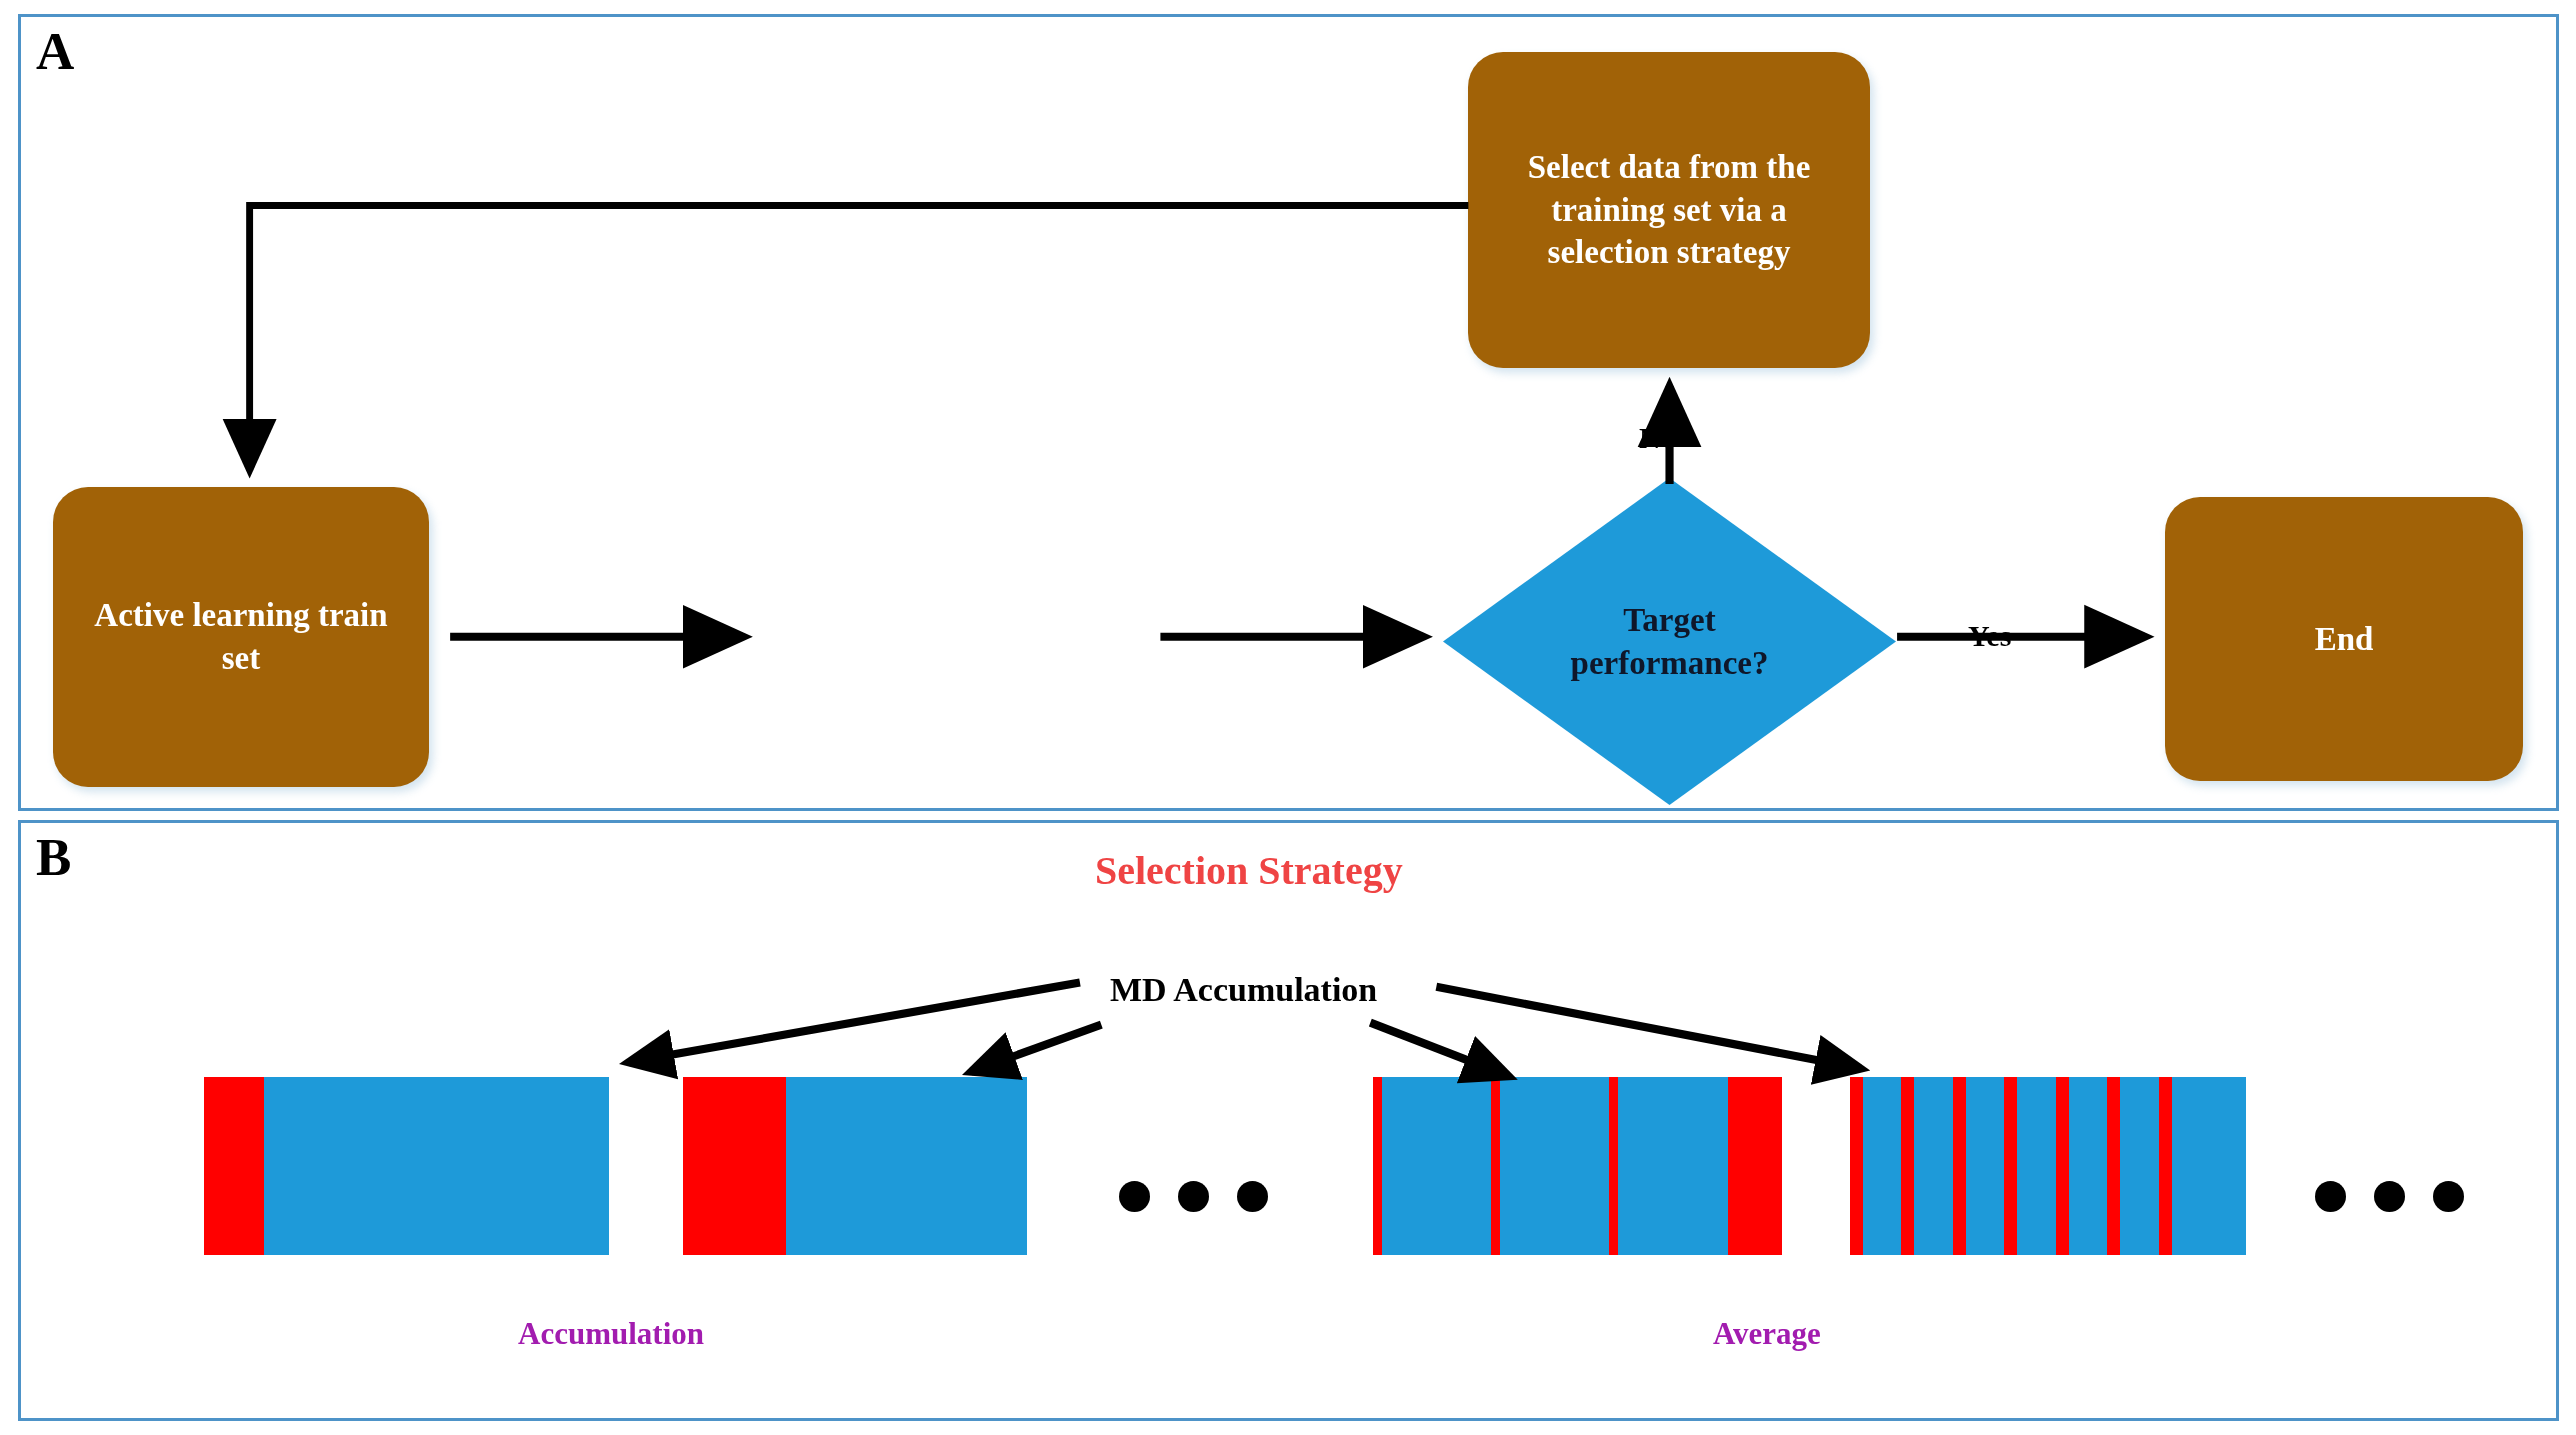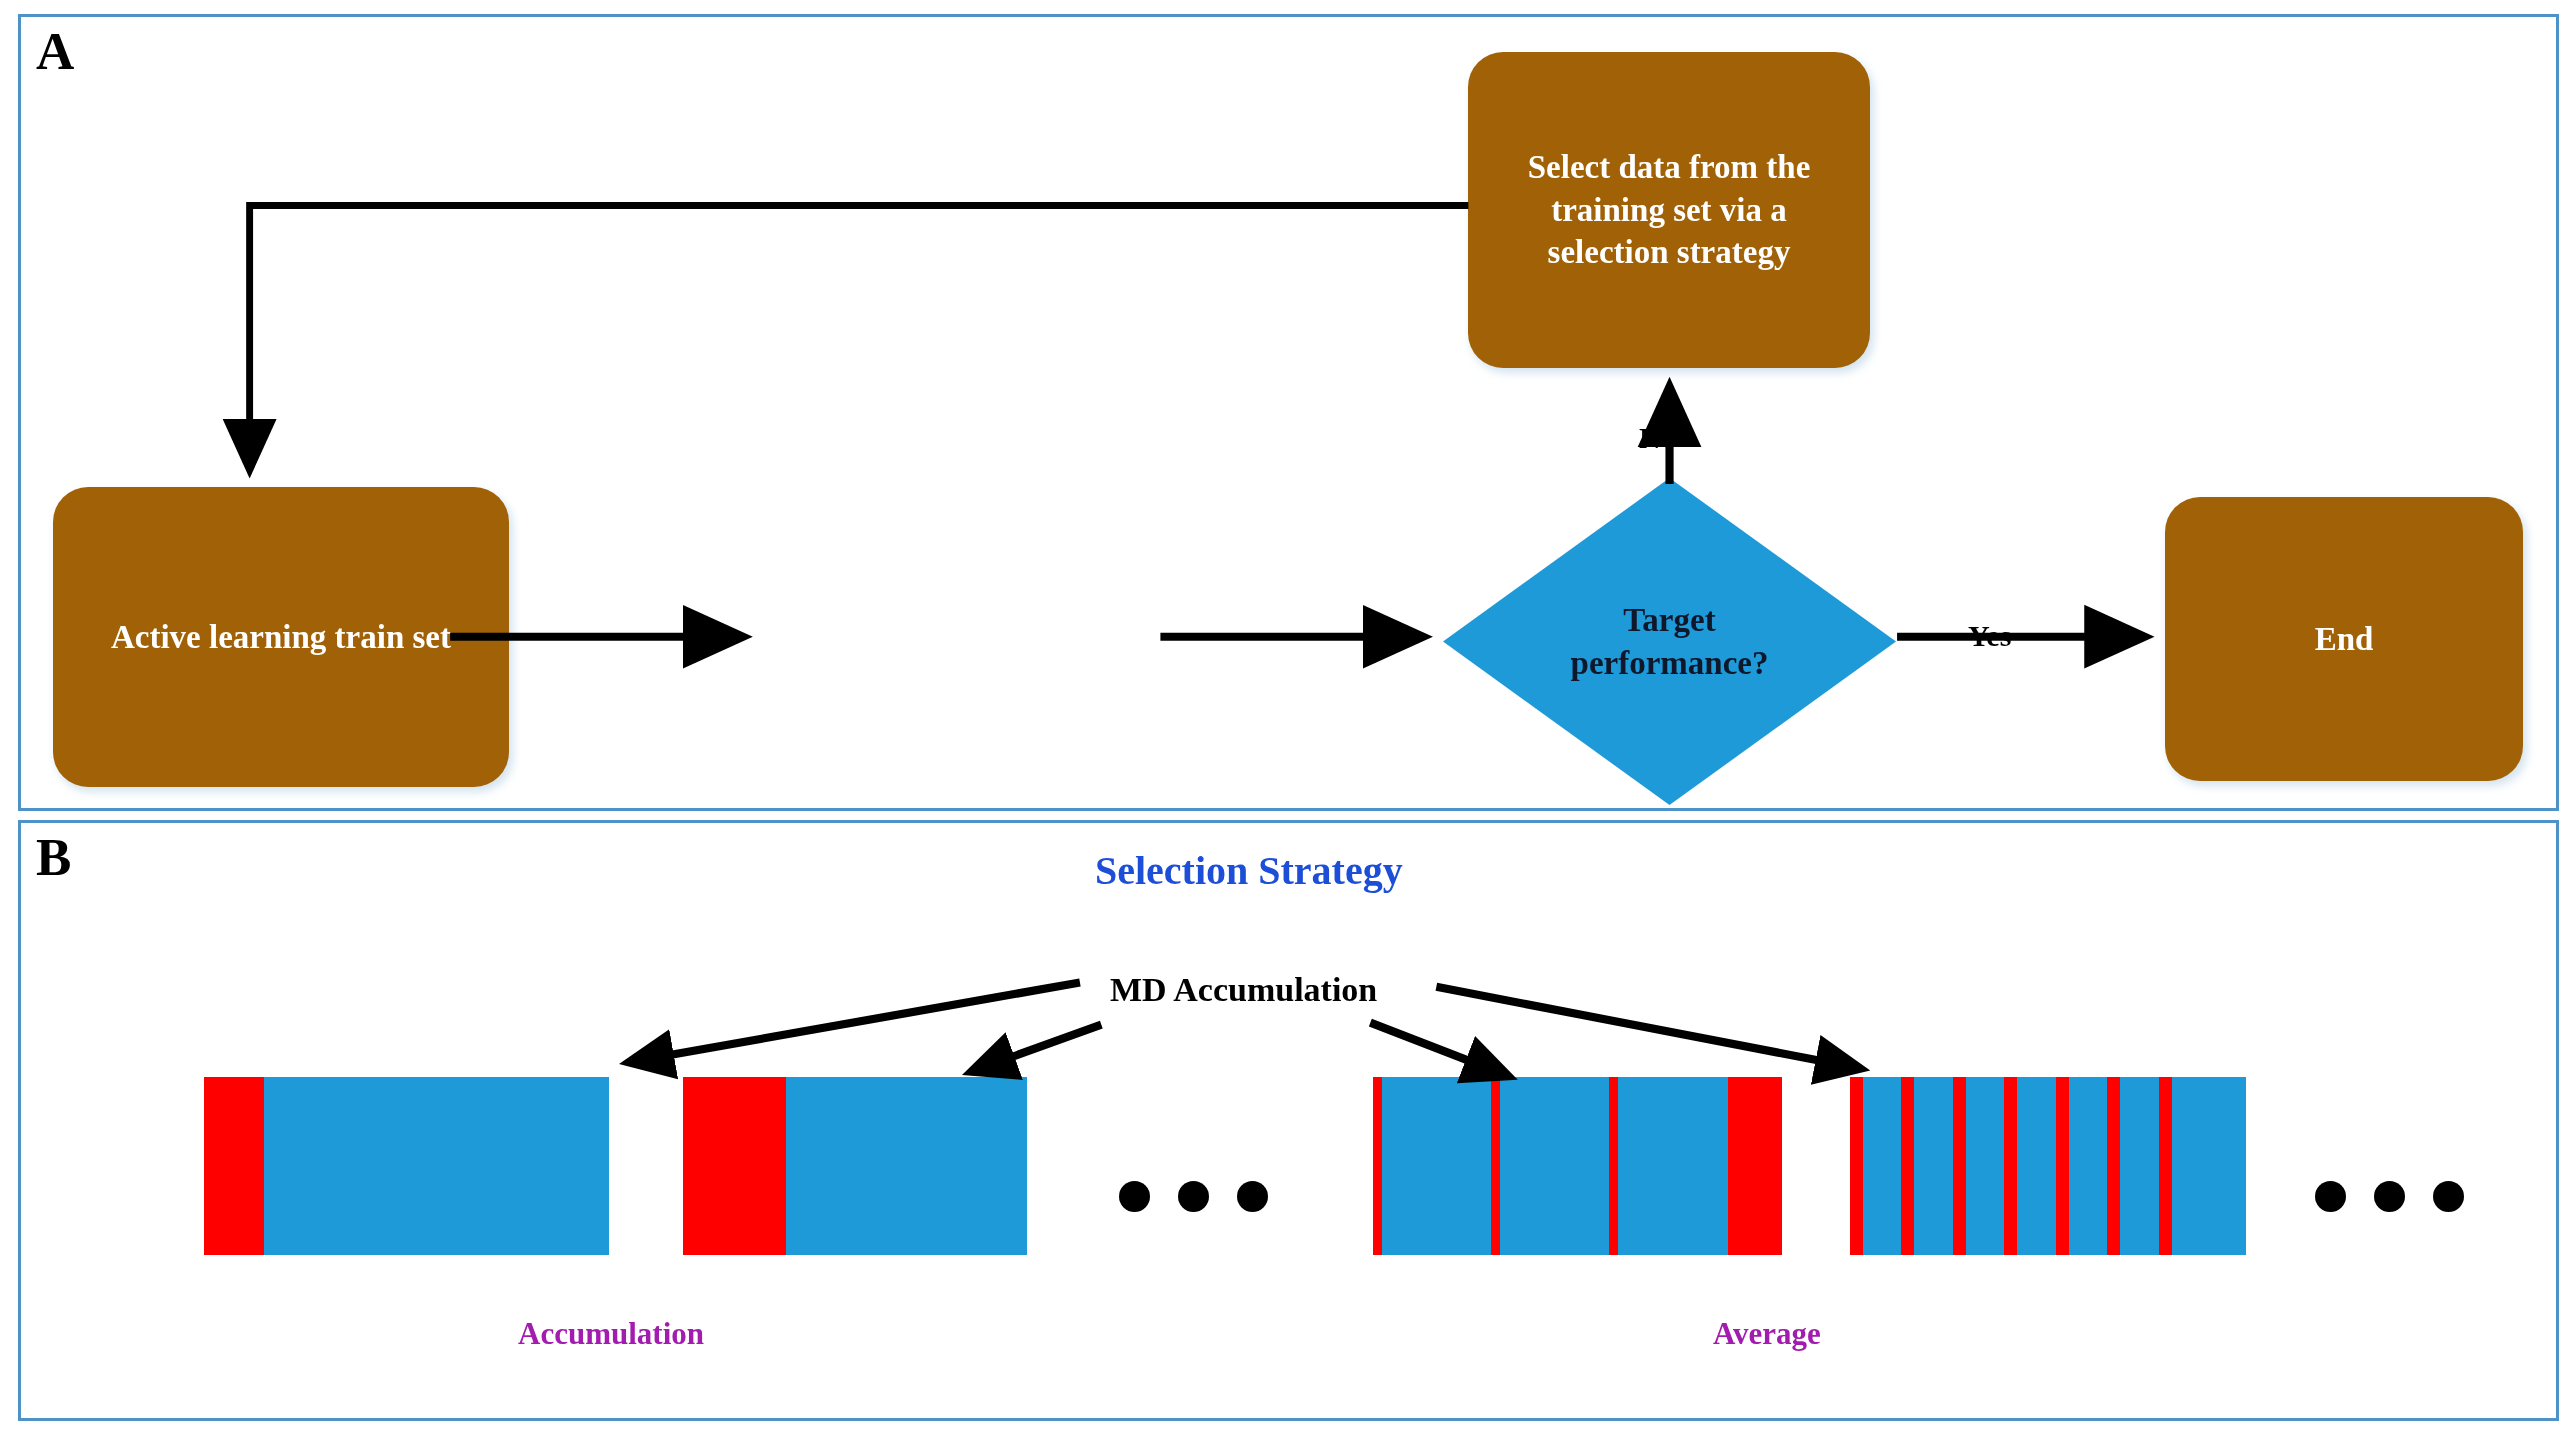--- a/index.html
+++ b/index.html
@@ -83,21 +83,21 @@
     font-size: 30px;
     color: #000000;
     white-space: nowrap;
   }
 
   .b-title {
     position: absolute;
     font-family: "Liberation Serif", "DejaVu Serif", serif;
     font-weight: bold;
     font-size: 40px;
-    color: #1d4ed8;
+    color: #ef4444;
     white-space: nowrap;
   }
   .b-caption {
     position: absolute;
     font-family: "Liberation Serif", "DejaVu Serif", serif;
     font-weight: bold;
     font-size: 31px;
     color: #a21caf;
     white-space: nowrap;
   }
@@ -143,21 +143,21 @@
 <body>
 
 <div id="canvas">
 
   <div class="panel" id="panel-a"></div>
 
   <div class="panel-label" style="left:36px; top:25px;">A</div>
 
   <div class="node" id="node-select-data" style="left:1468px; top:52px; width:402px; height:316px; font-size:33px; padding:0 25px;">Select data from the training set via a selection strategy</div>
 
-  <div class="node" id="node-train-set" style="left:53px; top:487px; width:456px; height:300px; font-size:33px; padding:0 29px;">Active learning train set</div>
+  <div class="node" id="node-train-set" style="left:53px; top:487px; width:376px; height:300px; font-size:33px; padding:0 29px;">Active learning train set</div>
 
 
   <div class="diamond-wrap" id="node-decision" style="left:1443px; top:478px; width:453px; height:327px;">
     <div class="diamond-shape"></div>
     <div class="diamond-text" style="font-size:33px; width:201px;">Target performance?</div>
   </div>
 
   <div class="node" id="node-end" style="left:2165px; top:497px; width:358px; height:284px; font-size:33px;">End</div>
 
   <div class="edge-label" style="left:1639px; top:421px;">N0</div>

